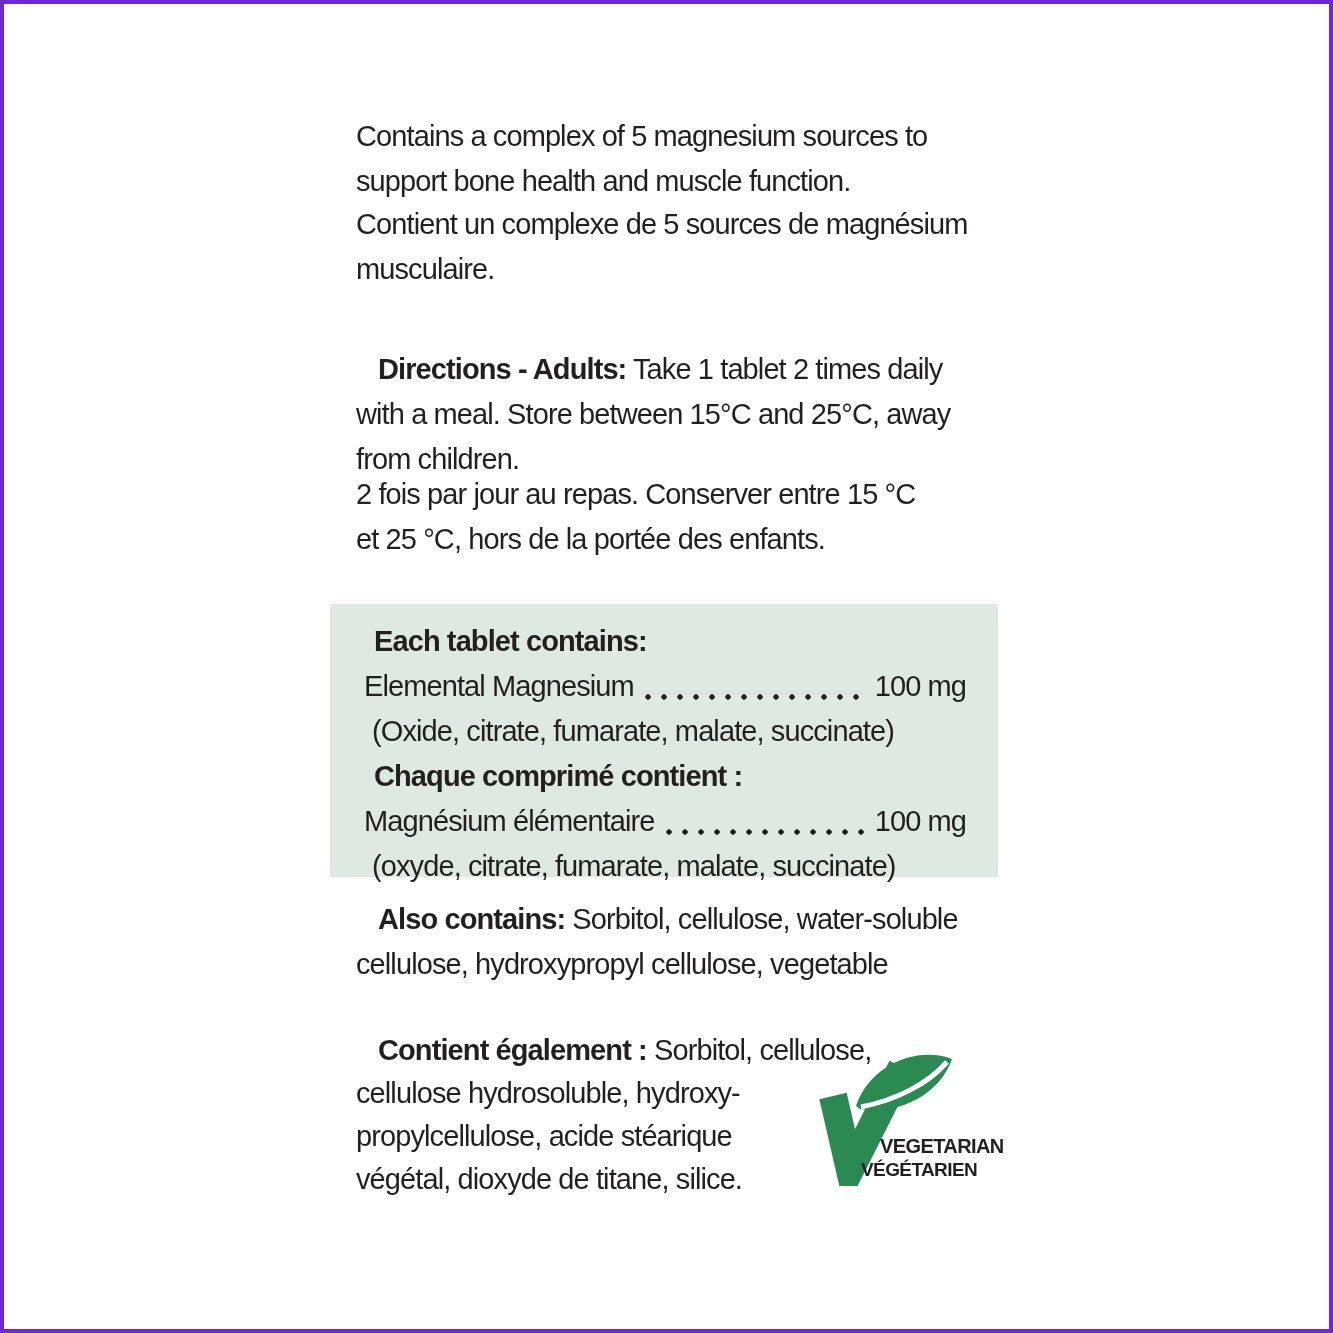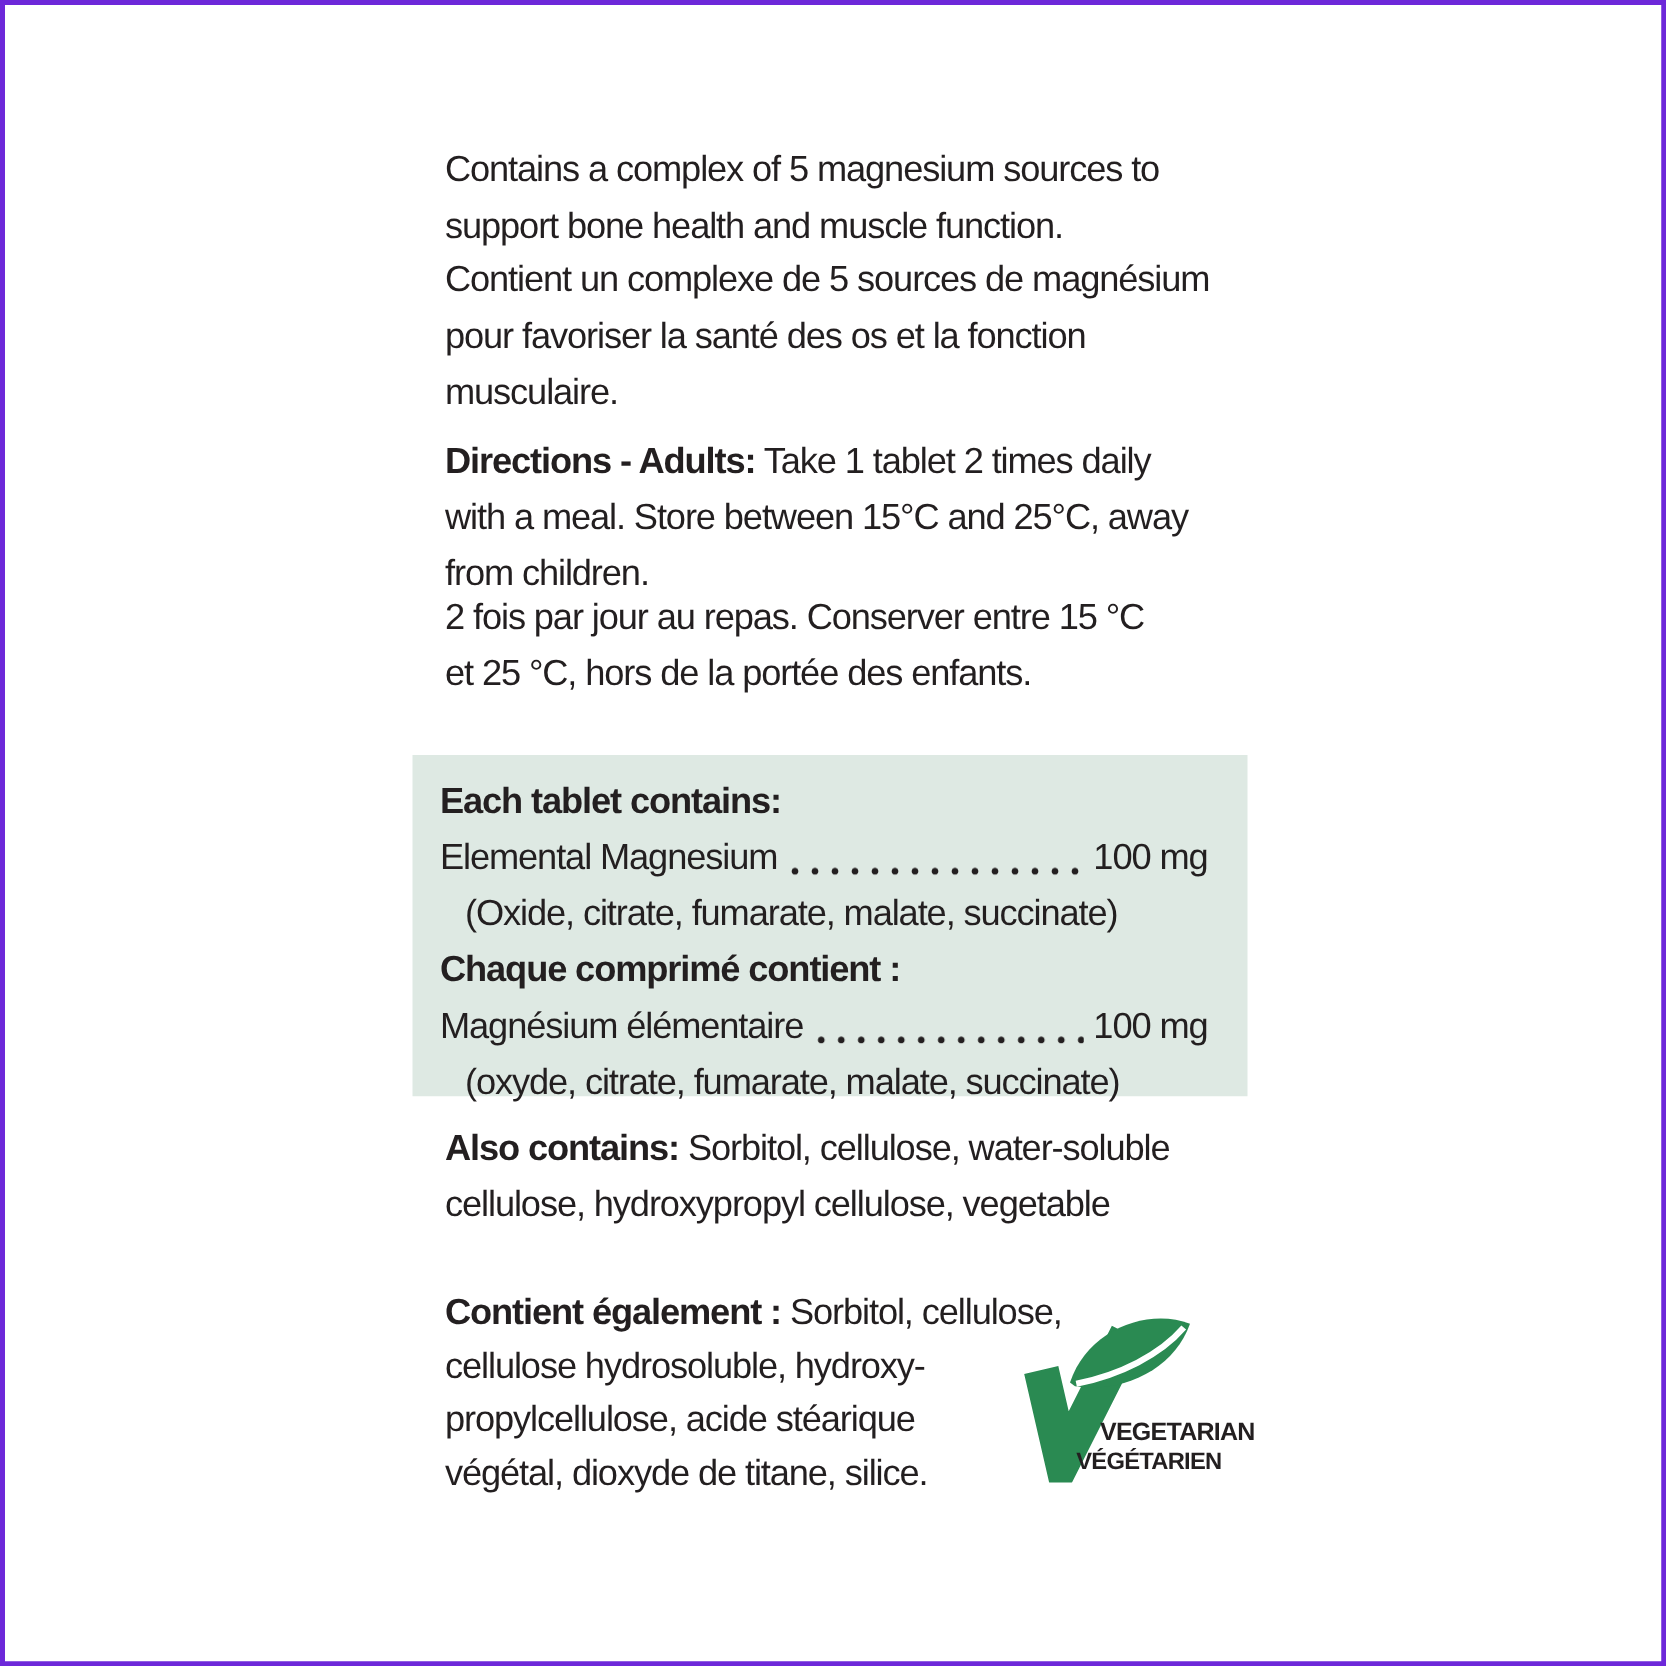--- a/index.html
+++ b/index.html
@@ -21,35 +21,35 @@
     overflow: hidden;
   }
   .para {
     position: absolute;
     left: 352px;
     font-size: 29px;
     letter-spacing: -0.9px;
     line-height: 45px;
   }
   .ln { white-space: pre; }
-  .b { font-weight: bold; }
+  .b { font-weight: bold; margin-left: 22px; }
 
   .nutri-box {
     position: absolute;
     left: 326px;
     top: 600px;
     width: 668px;
     height: 273px;
     background: var(--box-bg);
     padding: 15px 32px 0 22px;
     font-size: 29px;
     letter-spacing: -0.9px;
     line-height: 45px;
   }
-  .row { display: flex; align-items: flex-start; }
+  .row { display: flex; align-items: flex-start; margin-left: 12px; }
   .row .lbl, .row .amt { white-space: pre; }
   .leader {
     flex: 1;
     height: 45px;
     margin: 0 8px 0 6px;
     background-image: radial-gradient(circle at 8px 33px, var(--ink) 2.4px, transparent 3px);
     background-size: 16px 45px;
     background-repeat: repeat-x;
   }
   .sub { white-space: pre; padding-left: 20px; }
@@ -85,21 +85,20 @@
 
 <div class="page">
 
   <div class="para" style="top:110px">
     <div class="ln">Contains a complex of 5 magnesium sources to</div>
     <div class="ln">support bone health and muscle function.</div>
   </div>
 
   <div class="para" style="top:198px">
     <div class="ln">Contient un complexe de 5 sources de magnésium</div>
-    <div class="ln">pour favoriser la santé des os et la fonction</div>
     <div class="ln">musculaire.</div>
   </div>
 
   <div class="para" style="top:343px">
     <div class="ln"><span class="b">Directions - Adults:</span><span> Take 1 tablet 2 times daily</span></div>
     <div class="ln">with a meal. Store between 15°C and 25°C, away</div>
     <div class="ln">from children.</div>
   </div>
 
   <div class="para" style="top:468px">

